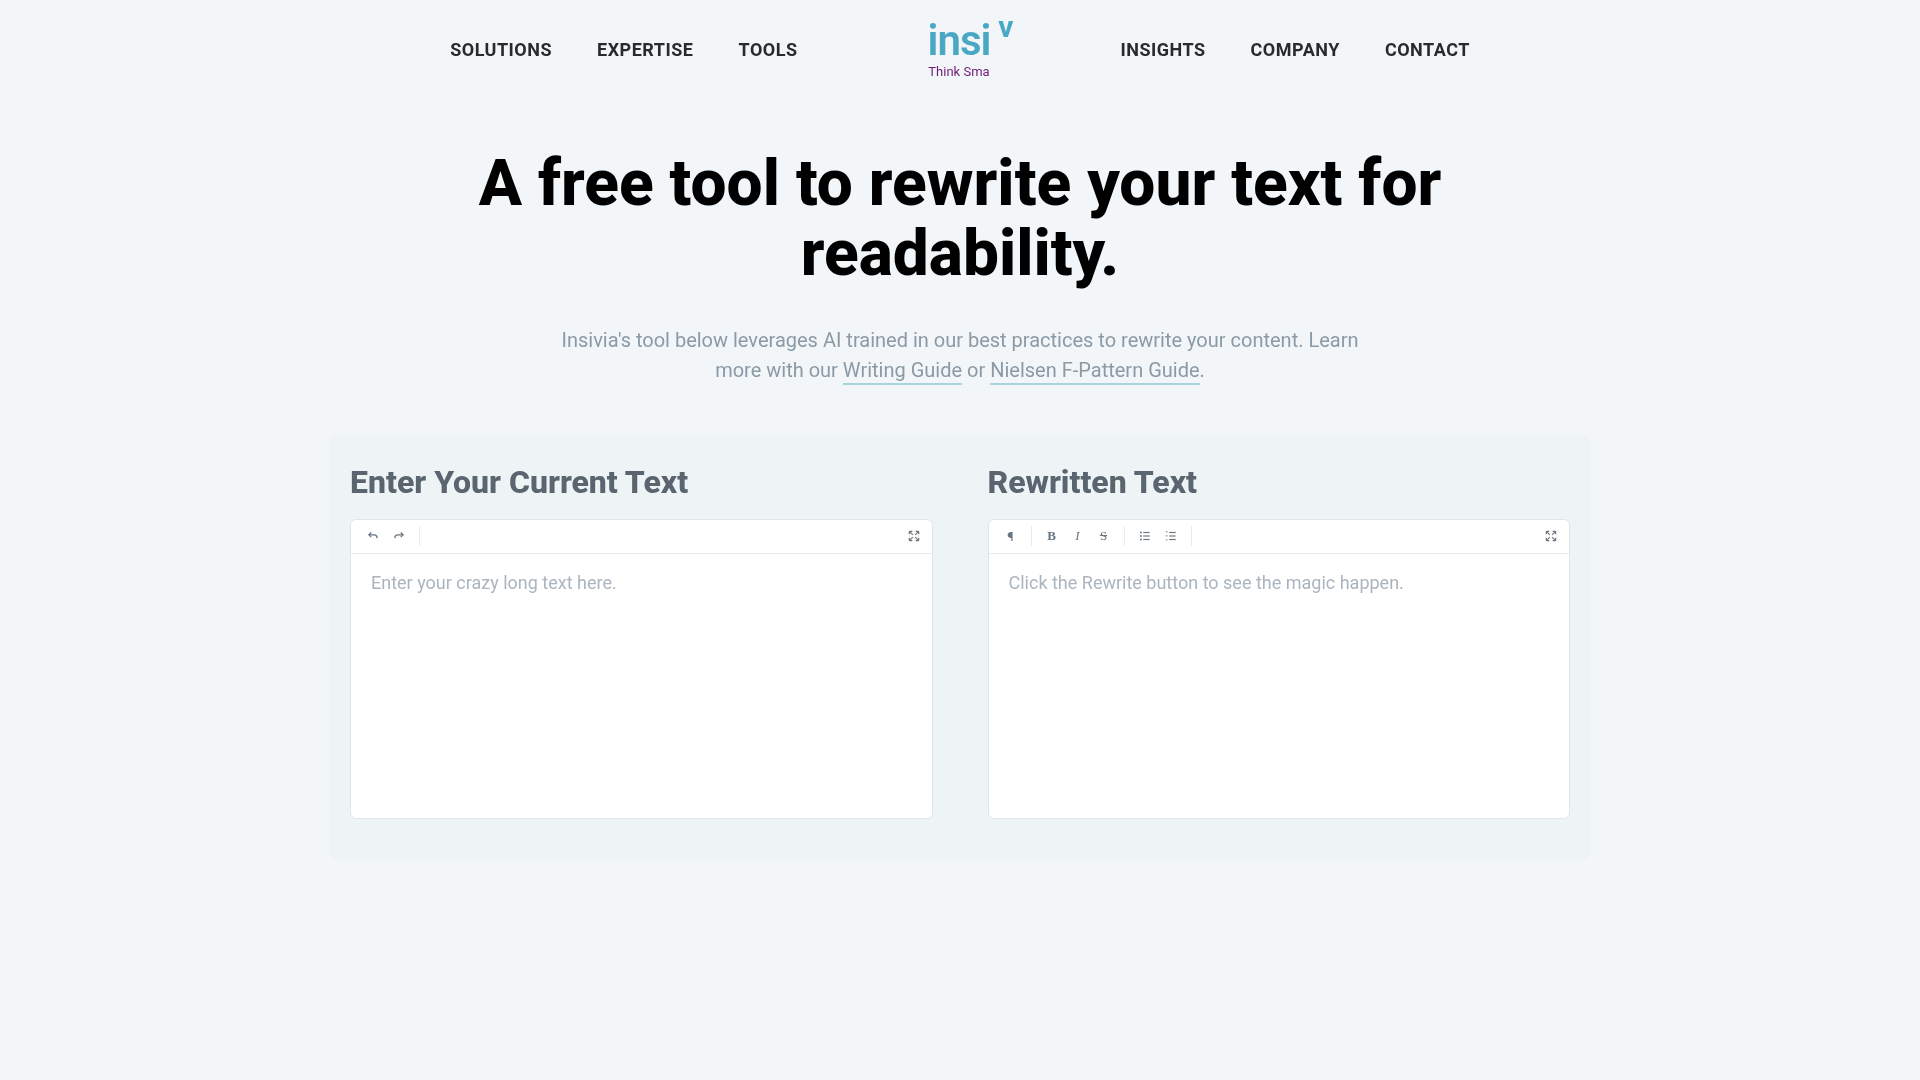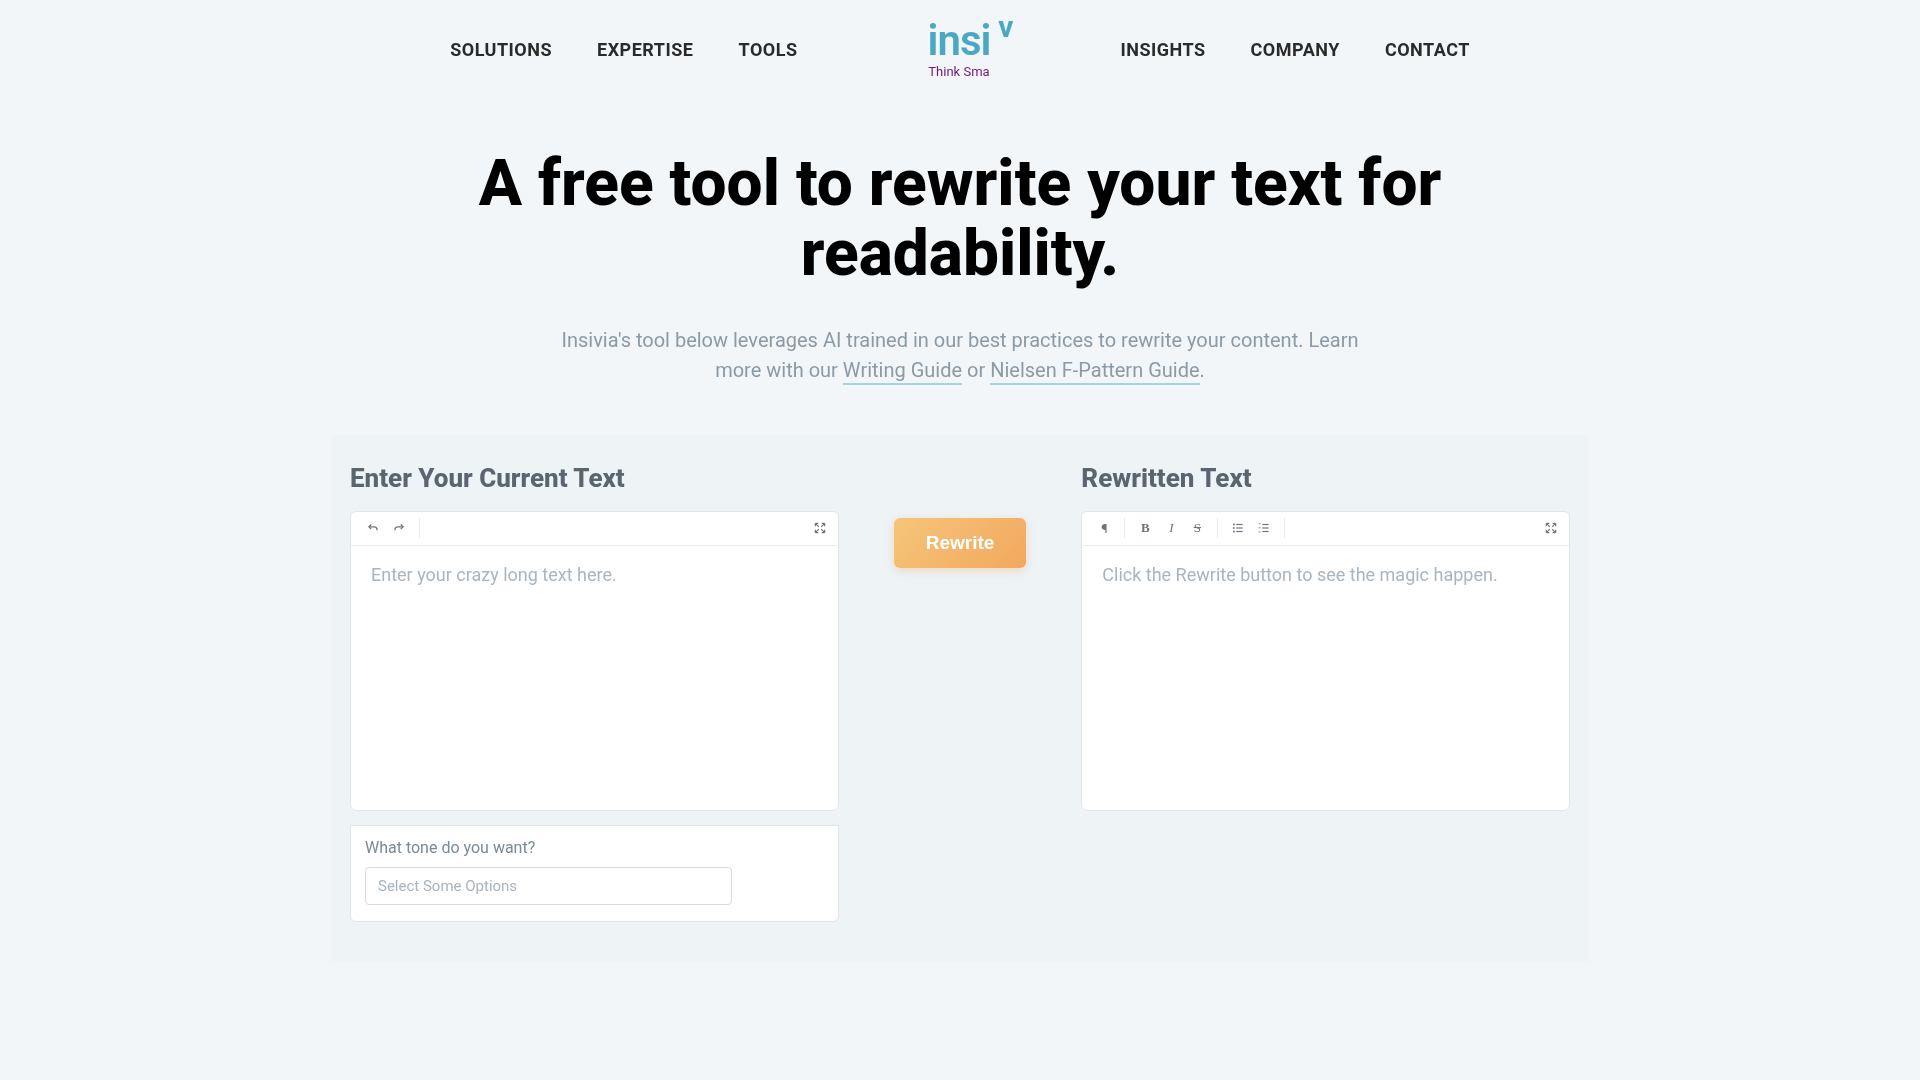--- a/index.html
+++ b/index.html
@@ -111,21 +111,21 @@
 }
 .tool-col {
   flex: 1;
   min-width: 0;
 }
 .tool-center {
   flex: 0 0 auto;
   padding-top: 55px;
 }
 .section-title {
-  font-size: 26px;
+  font-size: 32px;
   font-weight: 800;
   color: #5a6570;
   margin-bottom: 18px;
 }
 .editor-box {
   background: #ffffff;
   border: 1px solid #e0e5e9;
   border-radius: 6px;
   overflow: hidden;
   display: flex;
@@ -261,29 +261,22 @@
           <div class="tb-sep"></div>
           <div class="tb-spacer"></div>
           <span class="tb-btn">
             <svg viewBox="0 0 24 24" fill="none" stroke="currentColor" stroke-width="2">
                 <path d="M4 4h5M4 4v5M4 4l6 6M20 4h-5M20 4v5M20 4l-6 6M4 20h5M4 20v-5M4 20l6-6M20 20h-5M20 20v-5M20 20l-6-6"></path>
               </svg>
           </span>
         </div>
         <div class="editor-content" contenteditable="true" style="">Enter your crazy long text here.</div>
       </div>
-      <div class="tone-box">
-        <div class="tone-label">What tone do you want?</div>
-        <div class="tone-select">Select Some Options</div>
-      </div>
     </div>
 
-    <div class="tool-center">
-      <button class="rewrite-btn">Rewrite</button>
-    </div>
 
     <div class="tool-col">
       <h2 class="section-title">Rewritten Text</h2>
       <div class="editor-box">
         <div class="editor-toolbar">
           <div class="tb-group">
             <span class="tb-btn">¶</span>
           </div>
           <div class="tb-sep"></div>
           <div class="tb-group">

